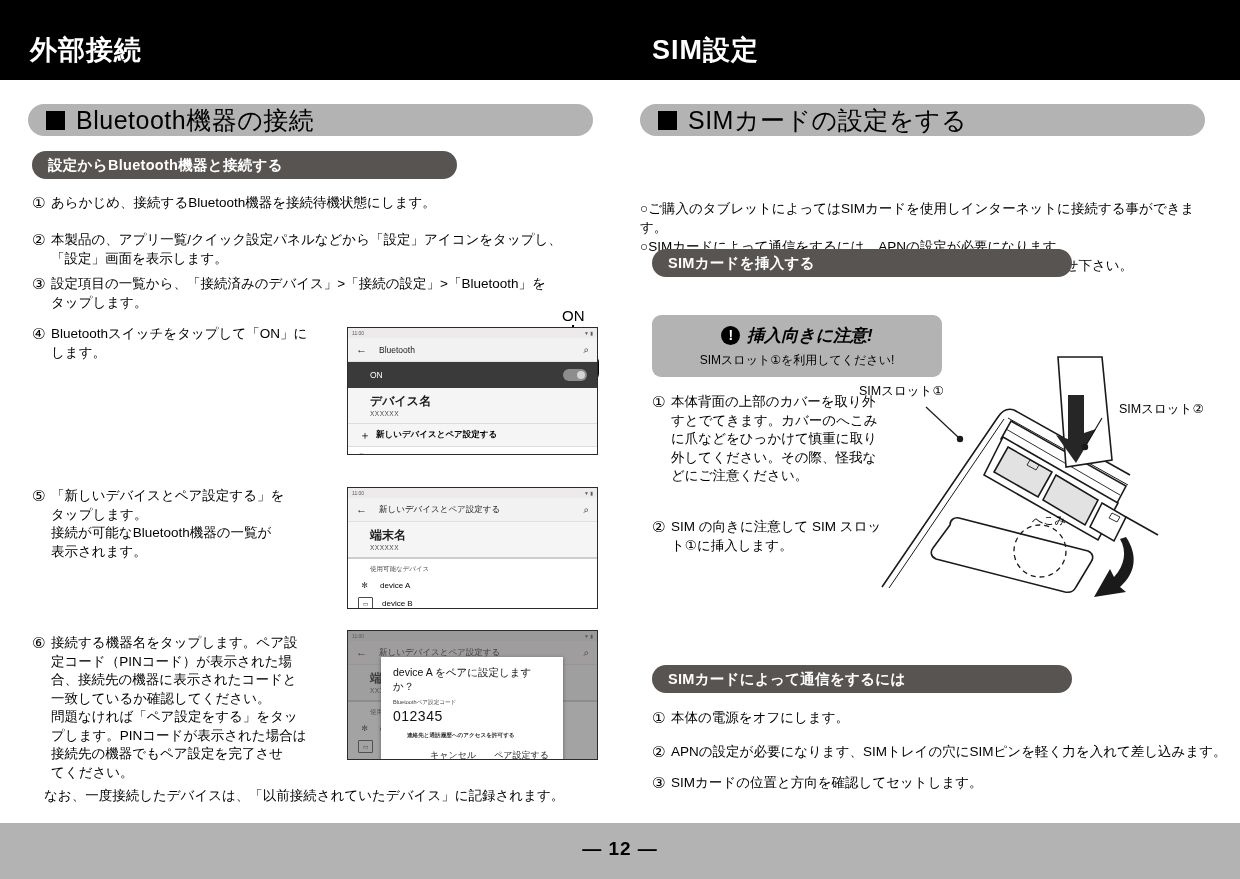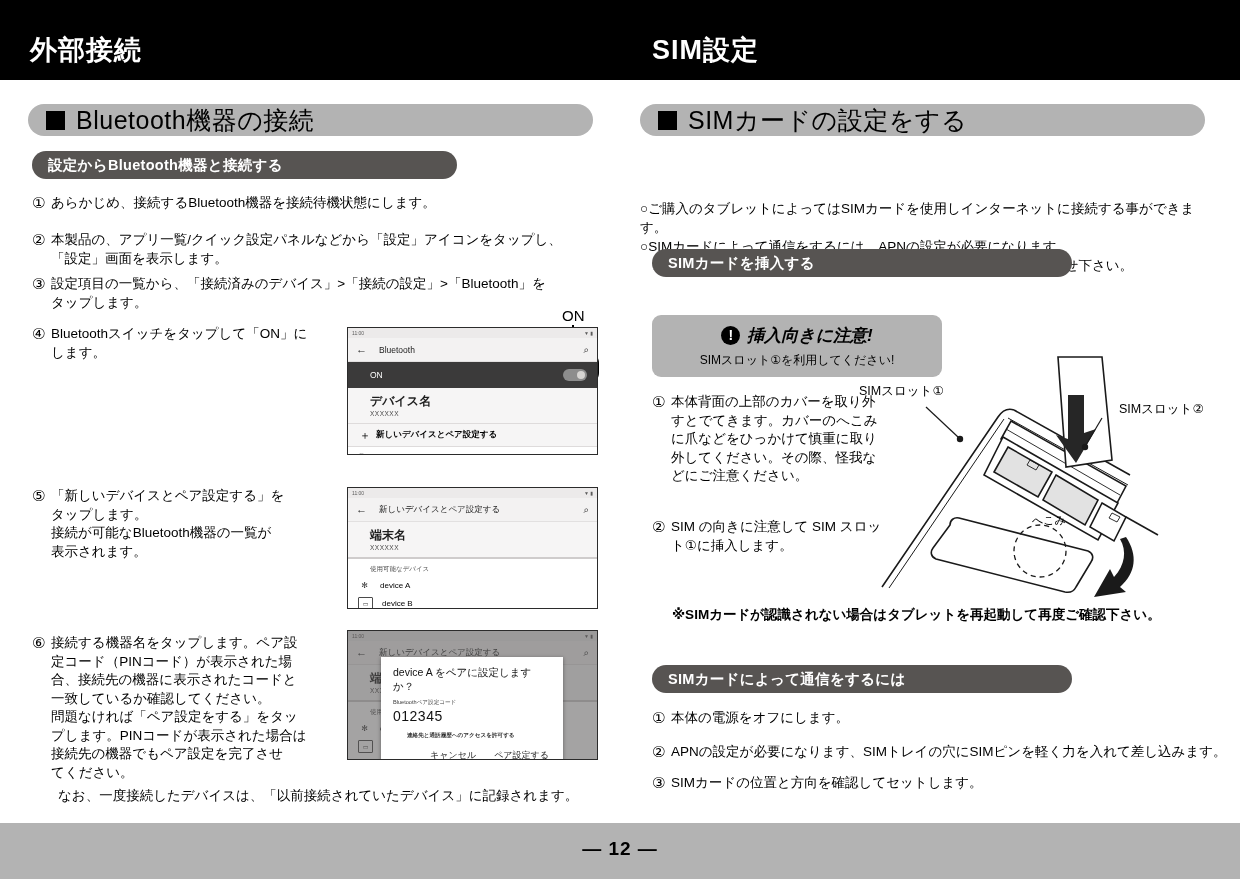--- a/index.html
+++ b/index.html
@@ -149,21 +149,21 @@
     <span class="bdy">接続する機器名をタップします。ペア設
 定コード（PINコード）が表示された場
 合、接続先の機器に表示されたコードと
 一致しているか確認してください。
 問題なければ「ペア設定をする」をタッ
 プします。PINコードが表示された場合は
 接続先の機器でもペア設定を完了させ
 てください。</span>
   </div>
 
-  <div class="para" style="left:58px;top:786px;width:560px;">なお、一度接続したデバイスは、「以前接続されていたデバイス」に記録されます。</div>
+  <div class="para" style="left:44px;top:786px;width:560px;">なお、一度接続したデバイスは、「以前接続されていたデバイス」に記録されます。</div>
 
   <div class="callout-txt" style="left:562px;top:307px;">ON</div>
   <div class="callout-line" style="left:572px;top:325px;height:37px;"></div>
   <div class="callout-ring" style="left:558px;top:352px;width:41px;height:32px;"></div>
 
   <div class="shot" style="left:347px;top:327px;width:251px;height:128px;">
     <div class="statusbar">
       <span>11:00</span>
       <span>▼ ▮</span>
     </div>
@@ -346,21 +346,20 @@
       <g fill="#1a1a1a">
         <circle cx="80" cy="84" r="3.2"></circle>
         <circle cx="205" cy="92" r="3.2"></circle>
       </g>
     </svg>
     <div class="ill-lbl" style="left:-45px;top:28px;">SIMスロット①</div>
     <div class="ill-lbl" style="left:215px;top:46px;">SIMスロット②</div>
     <div class="ill-lbl" style="left:128px;top:158px;font-size:11px;">へこみ</div>
   </div>
 
-  <div class="para bold" style="left:672px;top:605px;width:550px;">※SIMカードが認識されない場合はタブレットを再起動して再度ご確認下さい。</div>
 
   <div class="sub-head" style="left:652px;top:665px;width:420px;">
     <span class="txt">SIMカードによって通信をするには</span>
   </div>
 
   <div class="step" style="left:652px;top:709px;width:560px;">
     <span class="num">①</span>
     <span class="bdy">本体の電源をオフにします。</span>
   </div>
   <div class="step" style="left:652px;top:743px;width:575px;">

